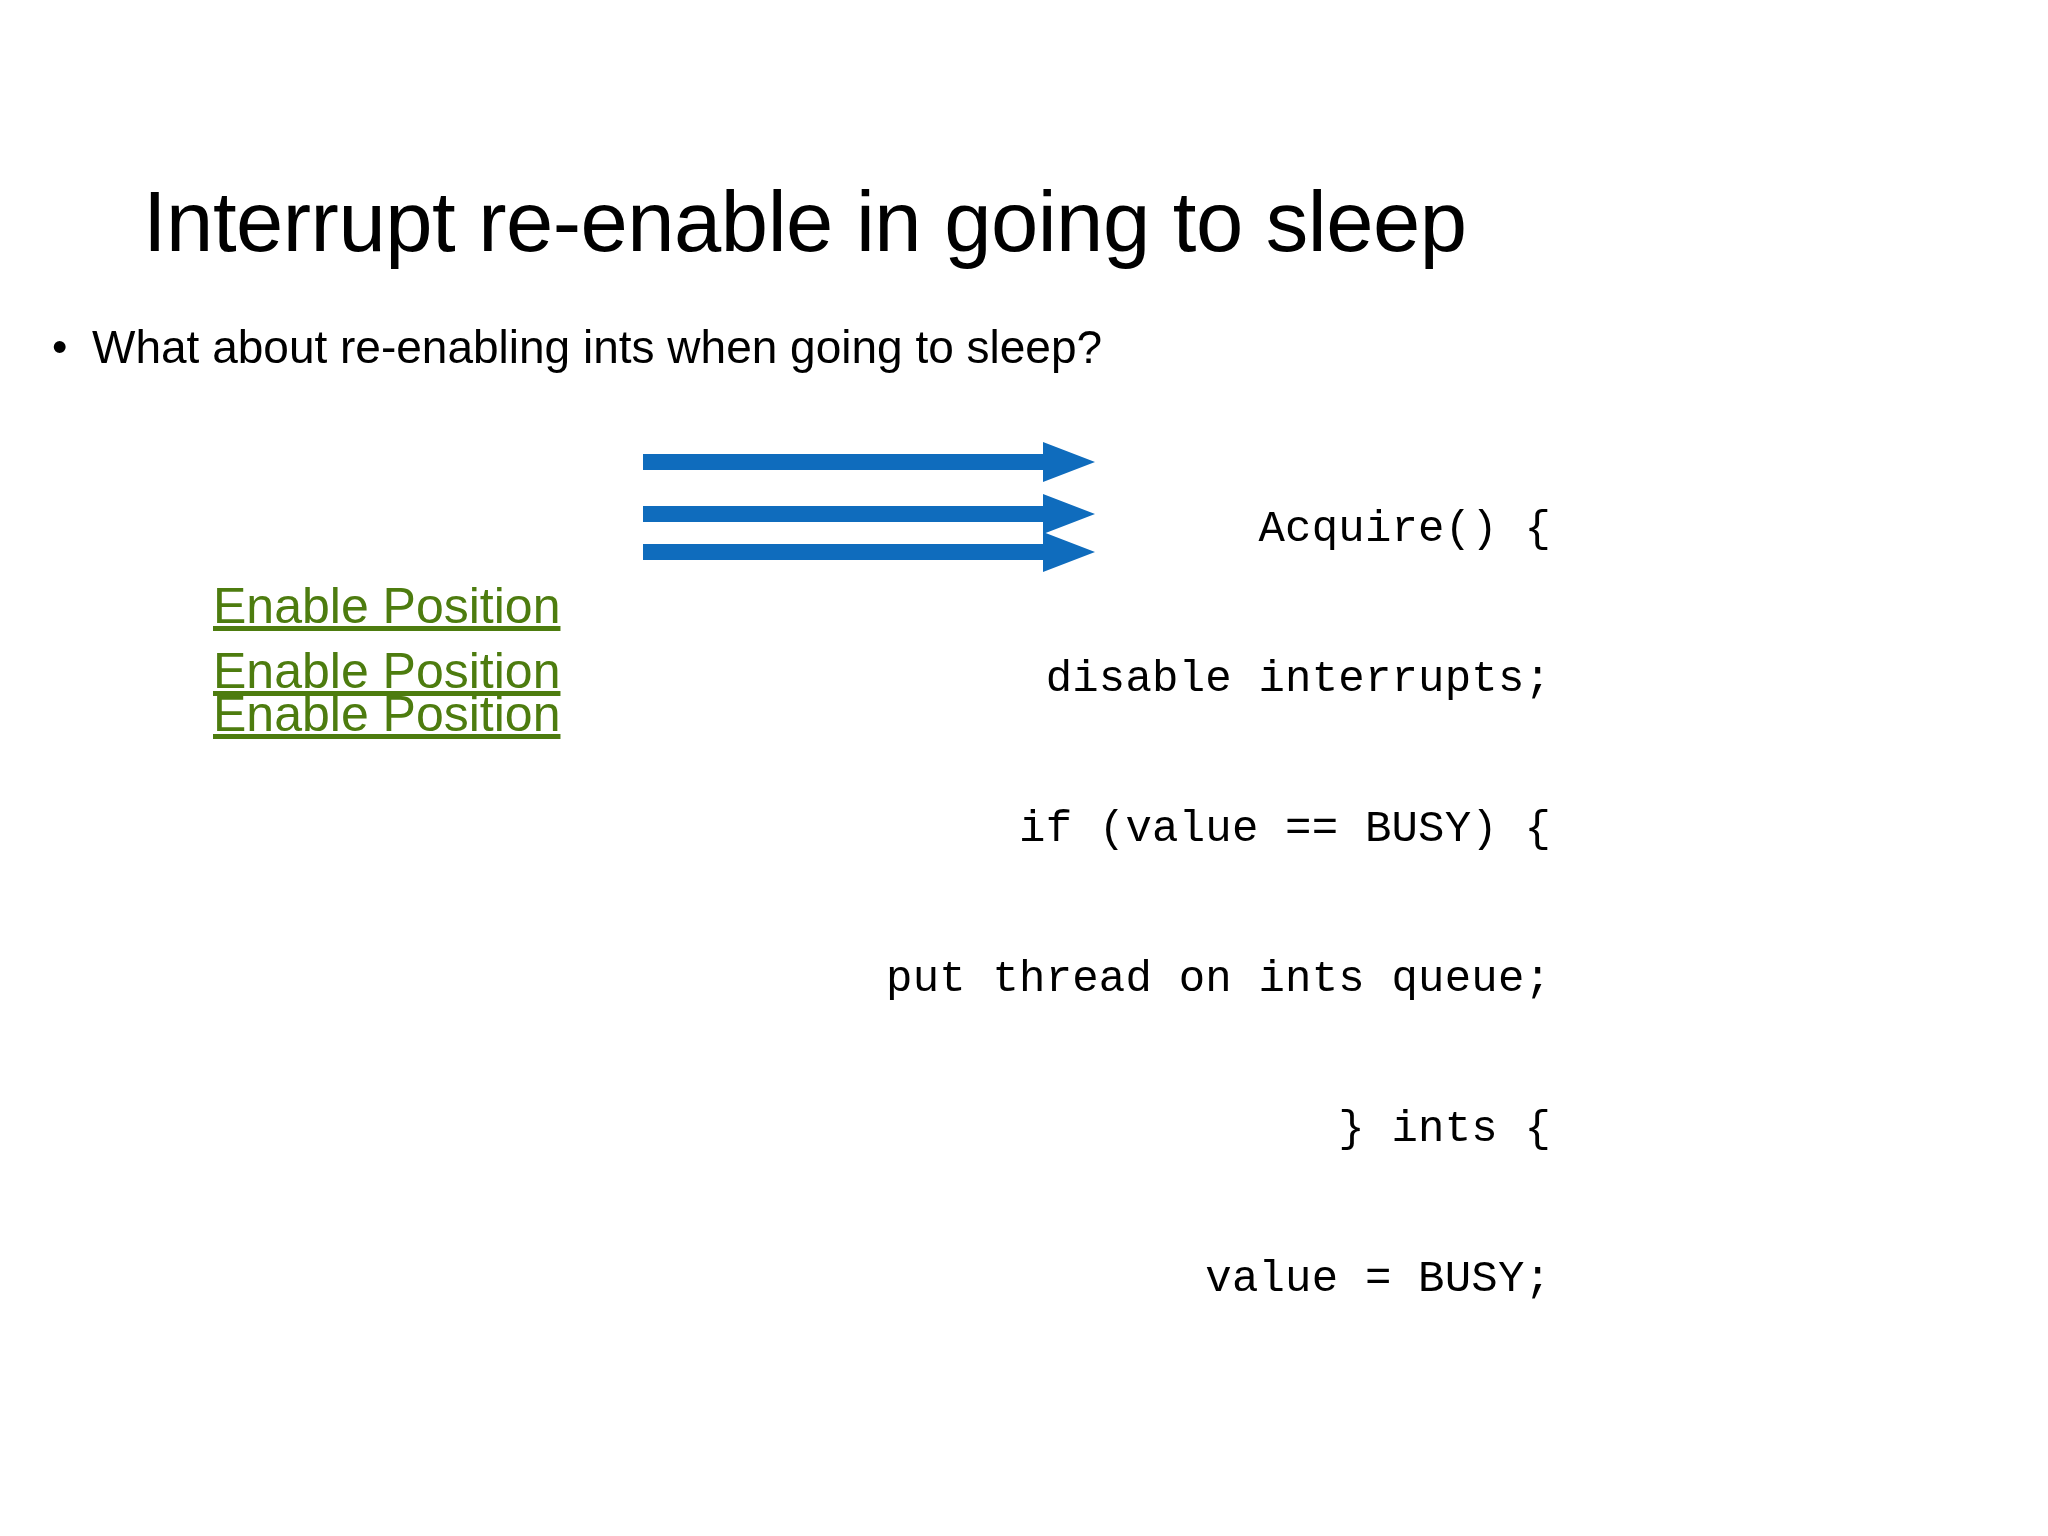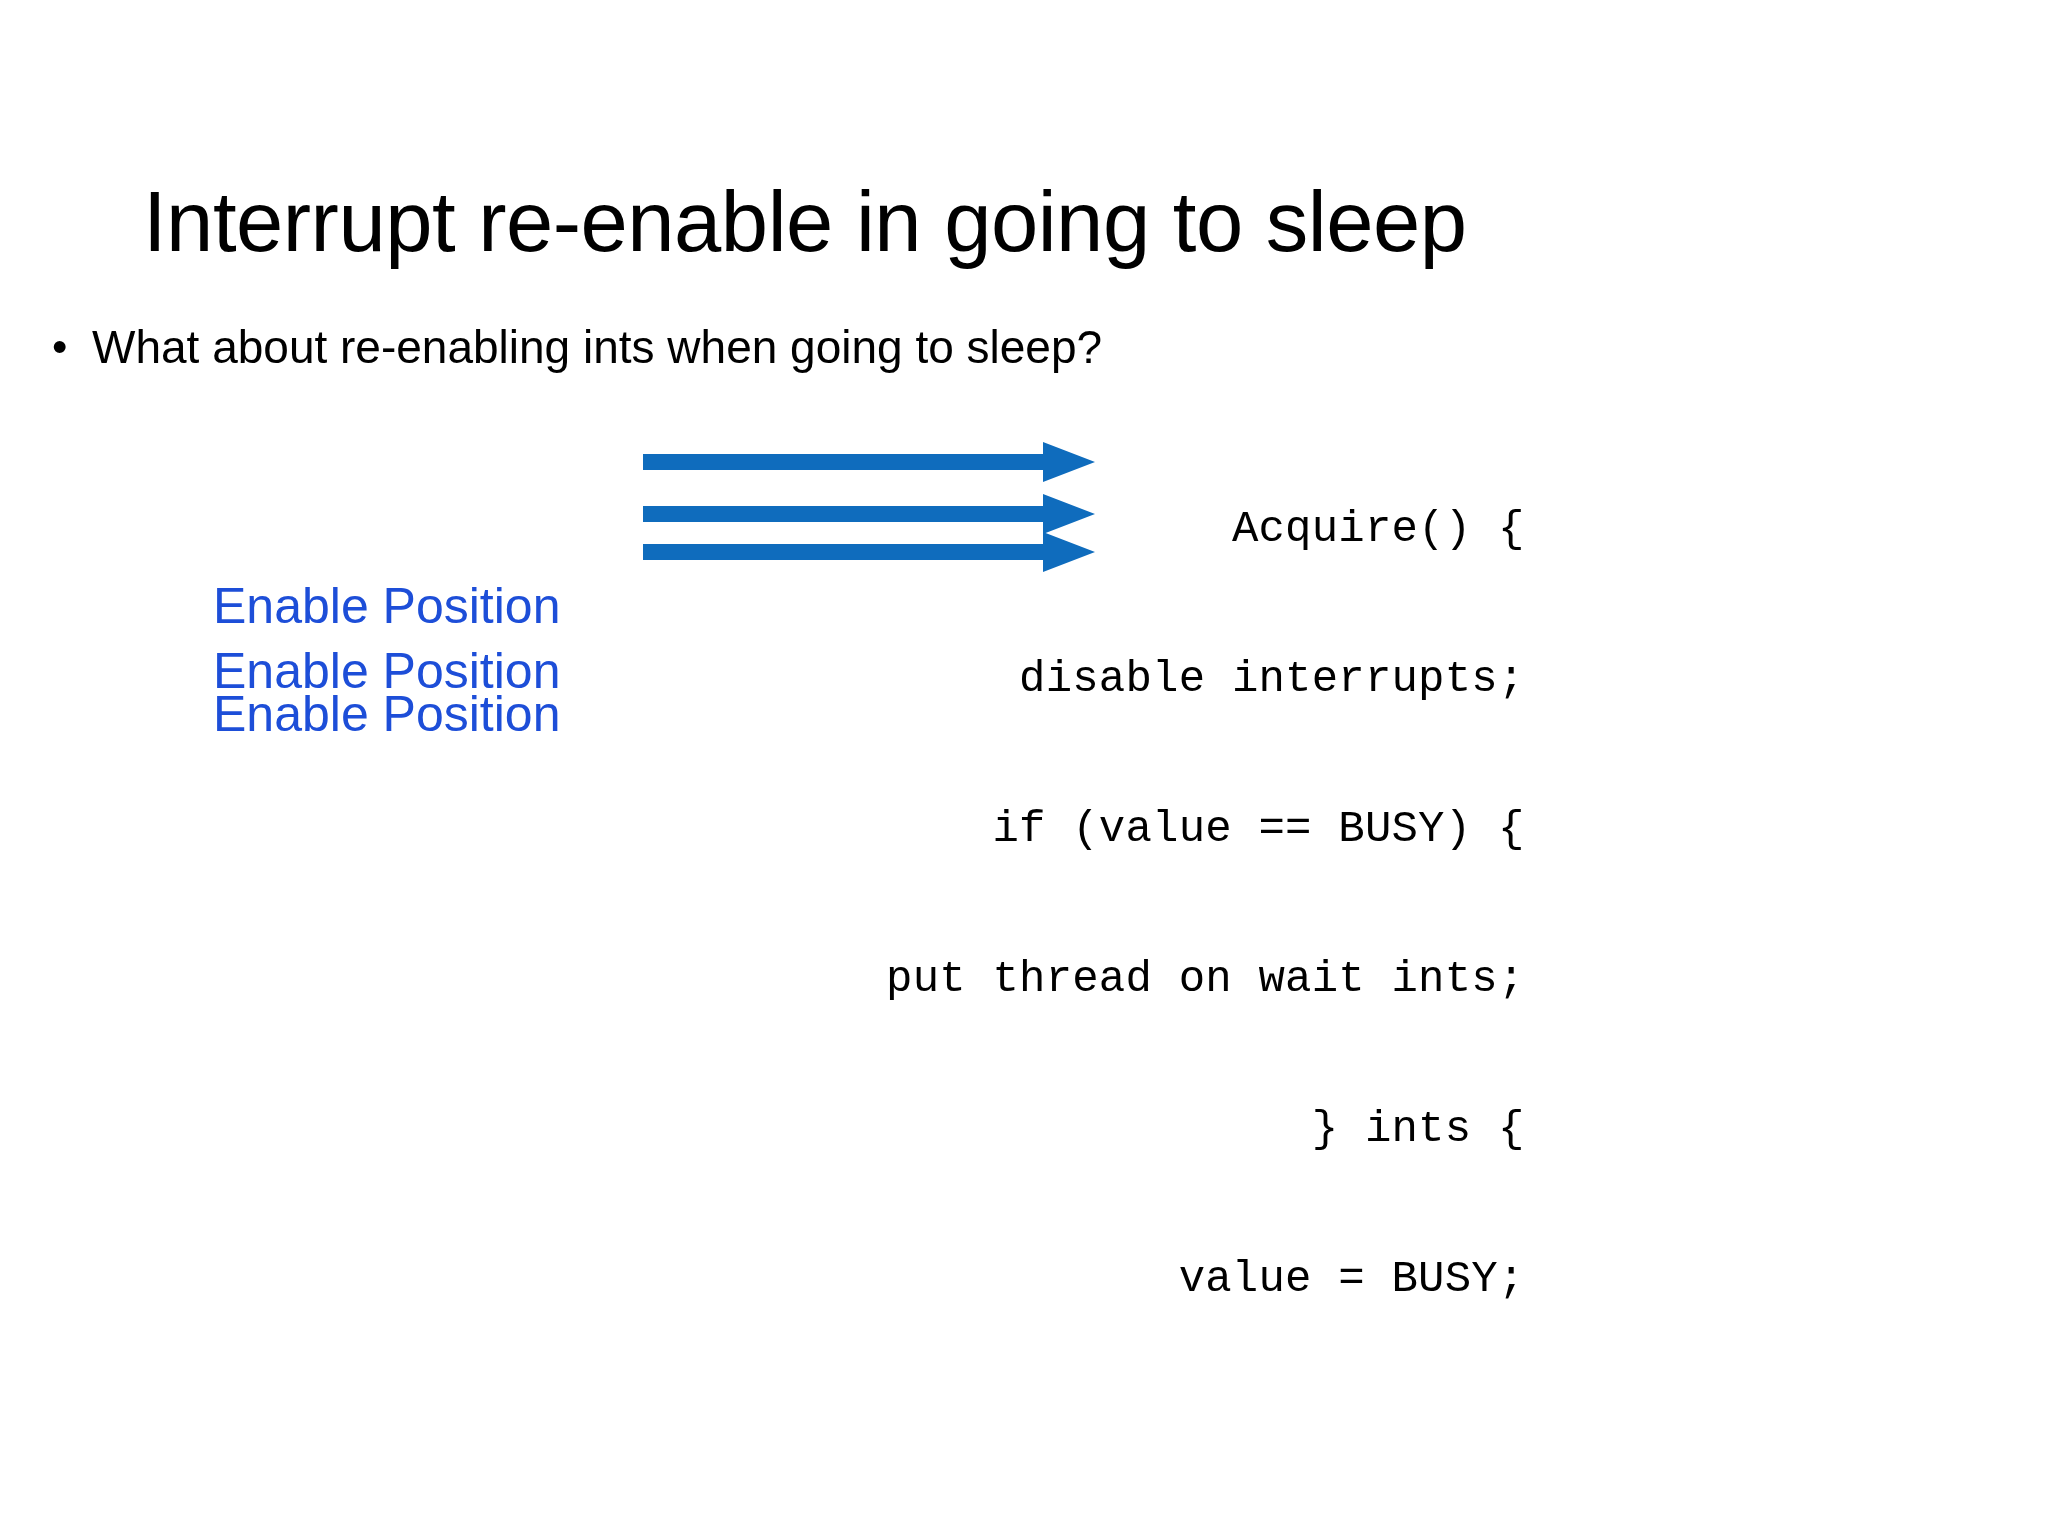--- a/index.html
+++ b/index.html
@@ -85,22 +85,23 @@
     text-align: right;
   }
 
   
   .enable-label {
     position: absolute;
     font-family: "Liberation Sans", sans-serif;
     font-size: 50px;
     line-height: 56px;
     font-weight: 400;
-    color: #1d4ed8;
+    color: #4d7c0f;
     white-space: nowrap;
+    text-decoration: underline;
   }
   #enable-label-0 { left: 213px; top: 578px; }
   #enable-label-1 { left: 213px; top: 643px; }
   #enable-label-2 { left: 213px; top: 686px; }
 
   
   .arrow {
     position: absolute;
     left: 643px;
     width: 210px;
@@ -140,21 +141,21 @@
   <div class="arrow" id="arrow-2">
     <svg width="455" height="44" viewBox="0 0 455 44" xmlns="http://www.w3.org/2000/svg">
       <polygon points="0,14 400,14 400,2 452,22 400,42 400,30 0,30" fill="#0F6CBD"></polygon>
     </svg>
   </div>
 
   <div id="code-block">
     <div class="code-line">Acquire() {</div>
     <div class="code-line">   disable interrupts;</div>
     <div class="code-line">   if (value == BUSY) {</div>
-    <div class="code-line">     put thread on wait ints;</div>
+    <div class="code-line">     put thread on ints queue;</div>
     <div class="code-line">   } ints {</div>
     <div class="code-line">     value = BUSY;</div>
     
     
     
   </div>
 
 </div>
 
 </body></html>

